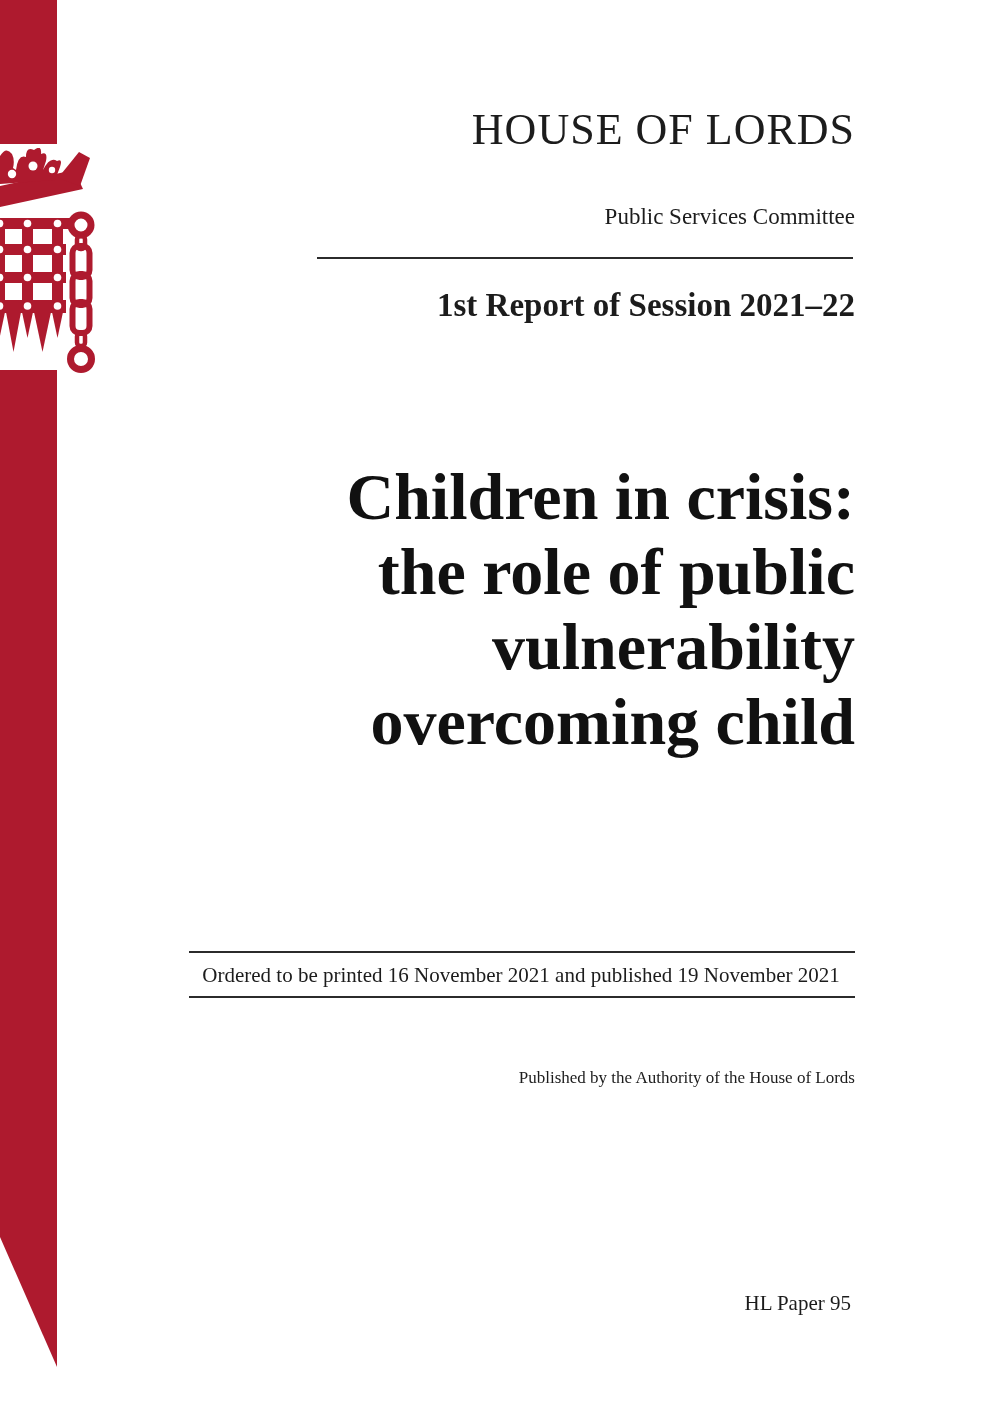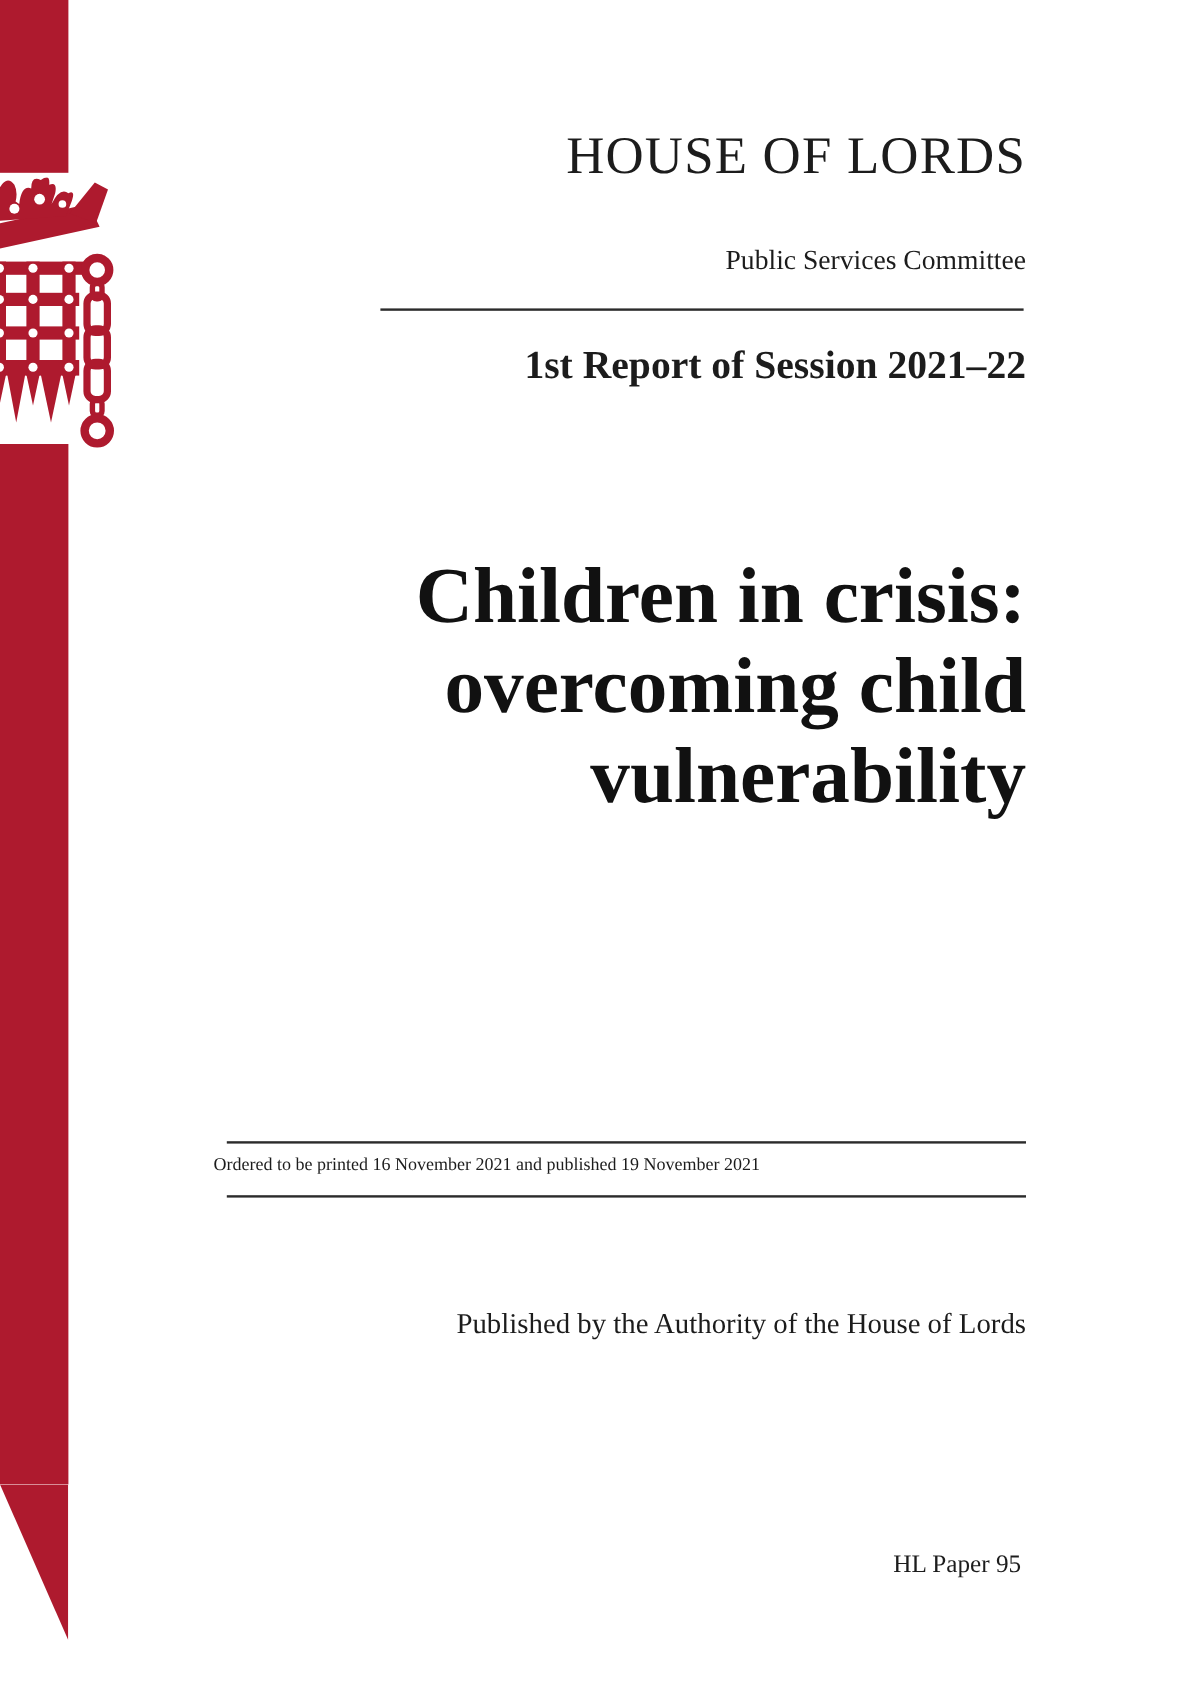--- a/index.html
+++ b/index.html
@@ -44,23 +44,23 @@
     position: absolute; right: 136px; top: 459px;
     text-align: right;
     font-size: 66px; font-weight: bold;
     line-height: 75px;
     letter-spacing: 0px;
     color: #111111;
     margin-left: 48px;
   }
   .order-line {
     position: absolute; left: 178px; top: 963px; width: 686px;
-    font-size: 15px; white-space: nowrap;
+    text-align: center; font-size: 21px; white-space: nowrap;
   }
-  .authority-line { top: 1091px; font-size: 24px; text-align: center; }
+  .authority-line { top: 1068px; font-size: 17px; text-align: center; }
   .paper-number  { top: 1291px; right: 140px; font-size: 21px; }
 </style>
 </head>
 <body>
 
 <div class="ribbon-top"></div>
 <div class="ribbon-main"></div>
 <div class="ribbon-point"></div>
 
 <div class="logo">
@@ -128,22 +128,23 @@
   </svg>
 </div>
 
 <div class="t-right institution">HOUSE OF LORDS</div>
 <div class="t-right committee">Public Services Committee</div>
 <div class="rule rule-header"></div>
 <div class="t-right session">1st Report of Session 2021–22</div>
 
 <div class="main-title">
   <div>Children in crisis:</div>
+  <div>the role of public</div>
+  <div>vulnerability</div>
   <div>overcoming child</div>
-  <div>vulnerability</div>
 </div>
 
 <div class="rule rule-imprint-top"></div>
 <div class="order-line">Ordered to be printed 16 November 2021 and published 19 November 2021</div>
 <div class="rule rule-imprint-bot"></div>
 <div class="t-right authority-line">Published by the Authority of the House of Lords</div>
 
 <div class="t-right paper-number">HL Paper 95</div>
 
 </body></html>

